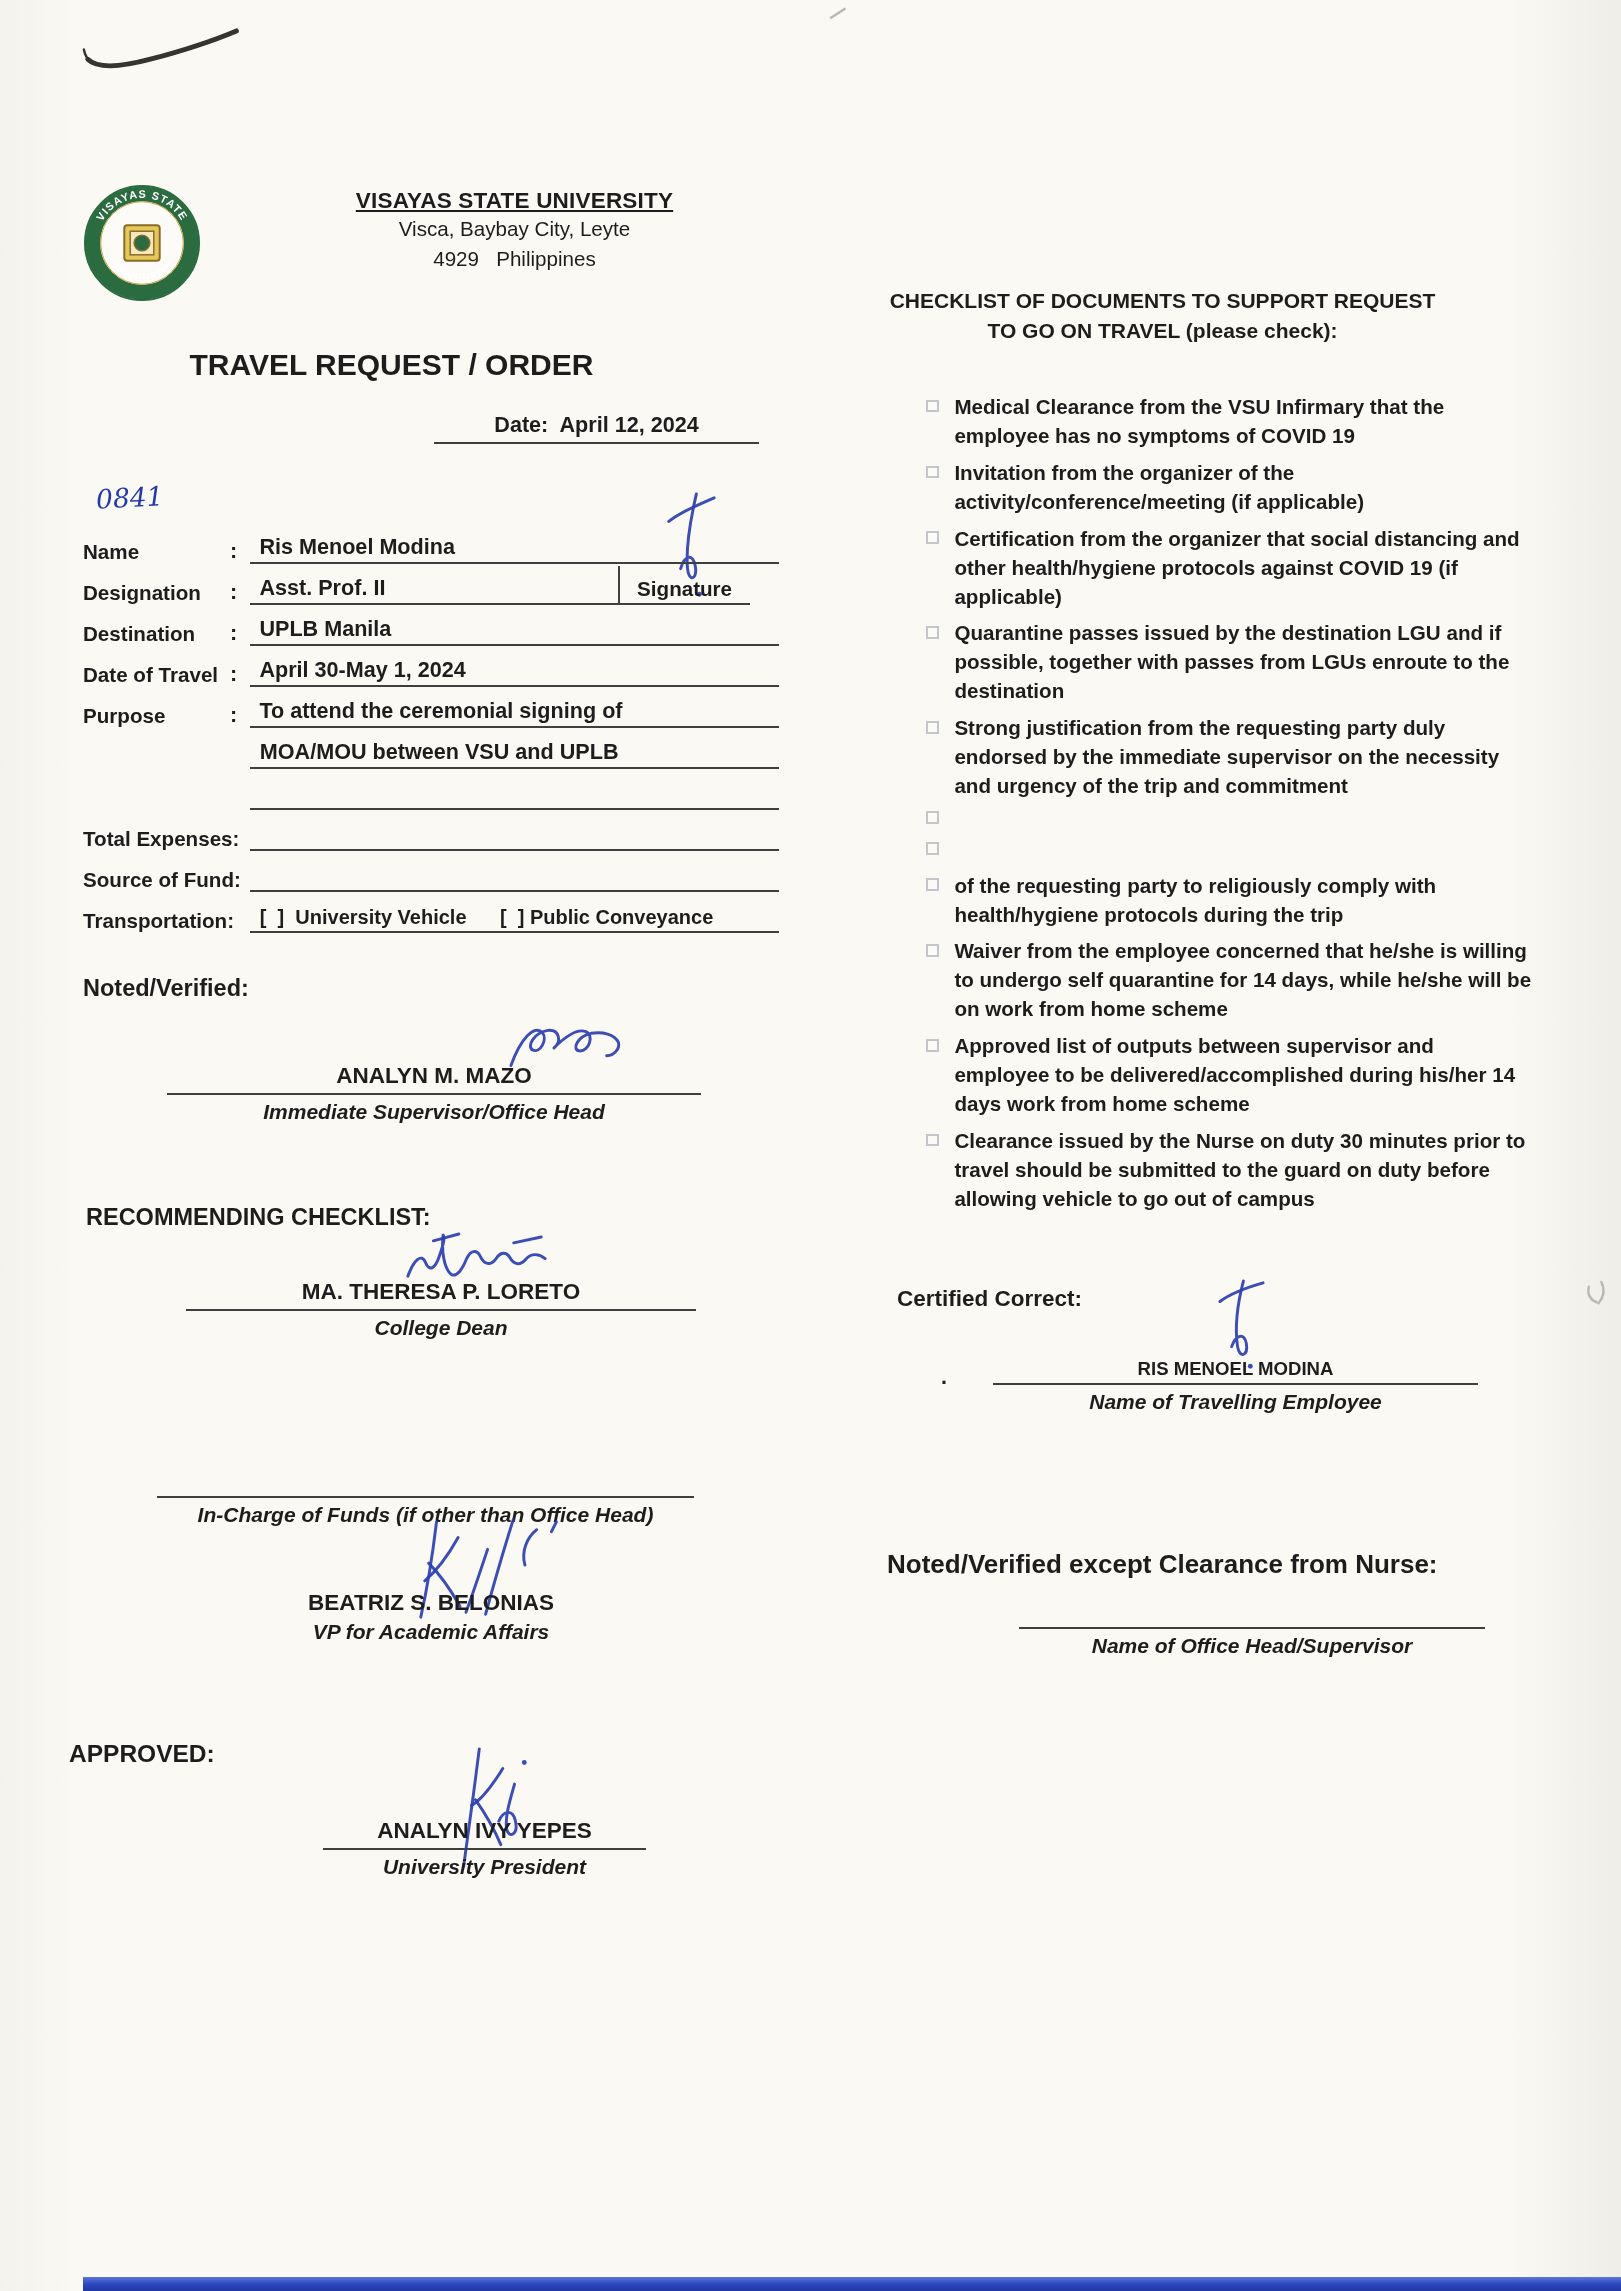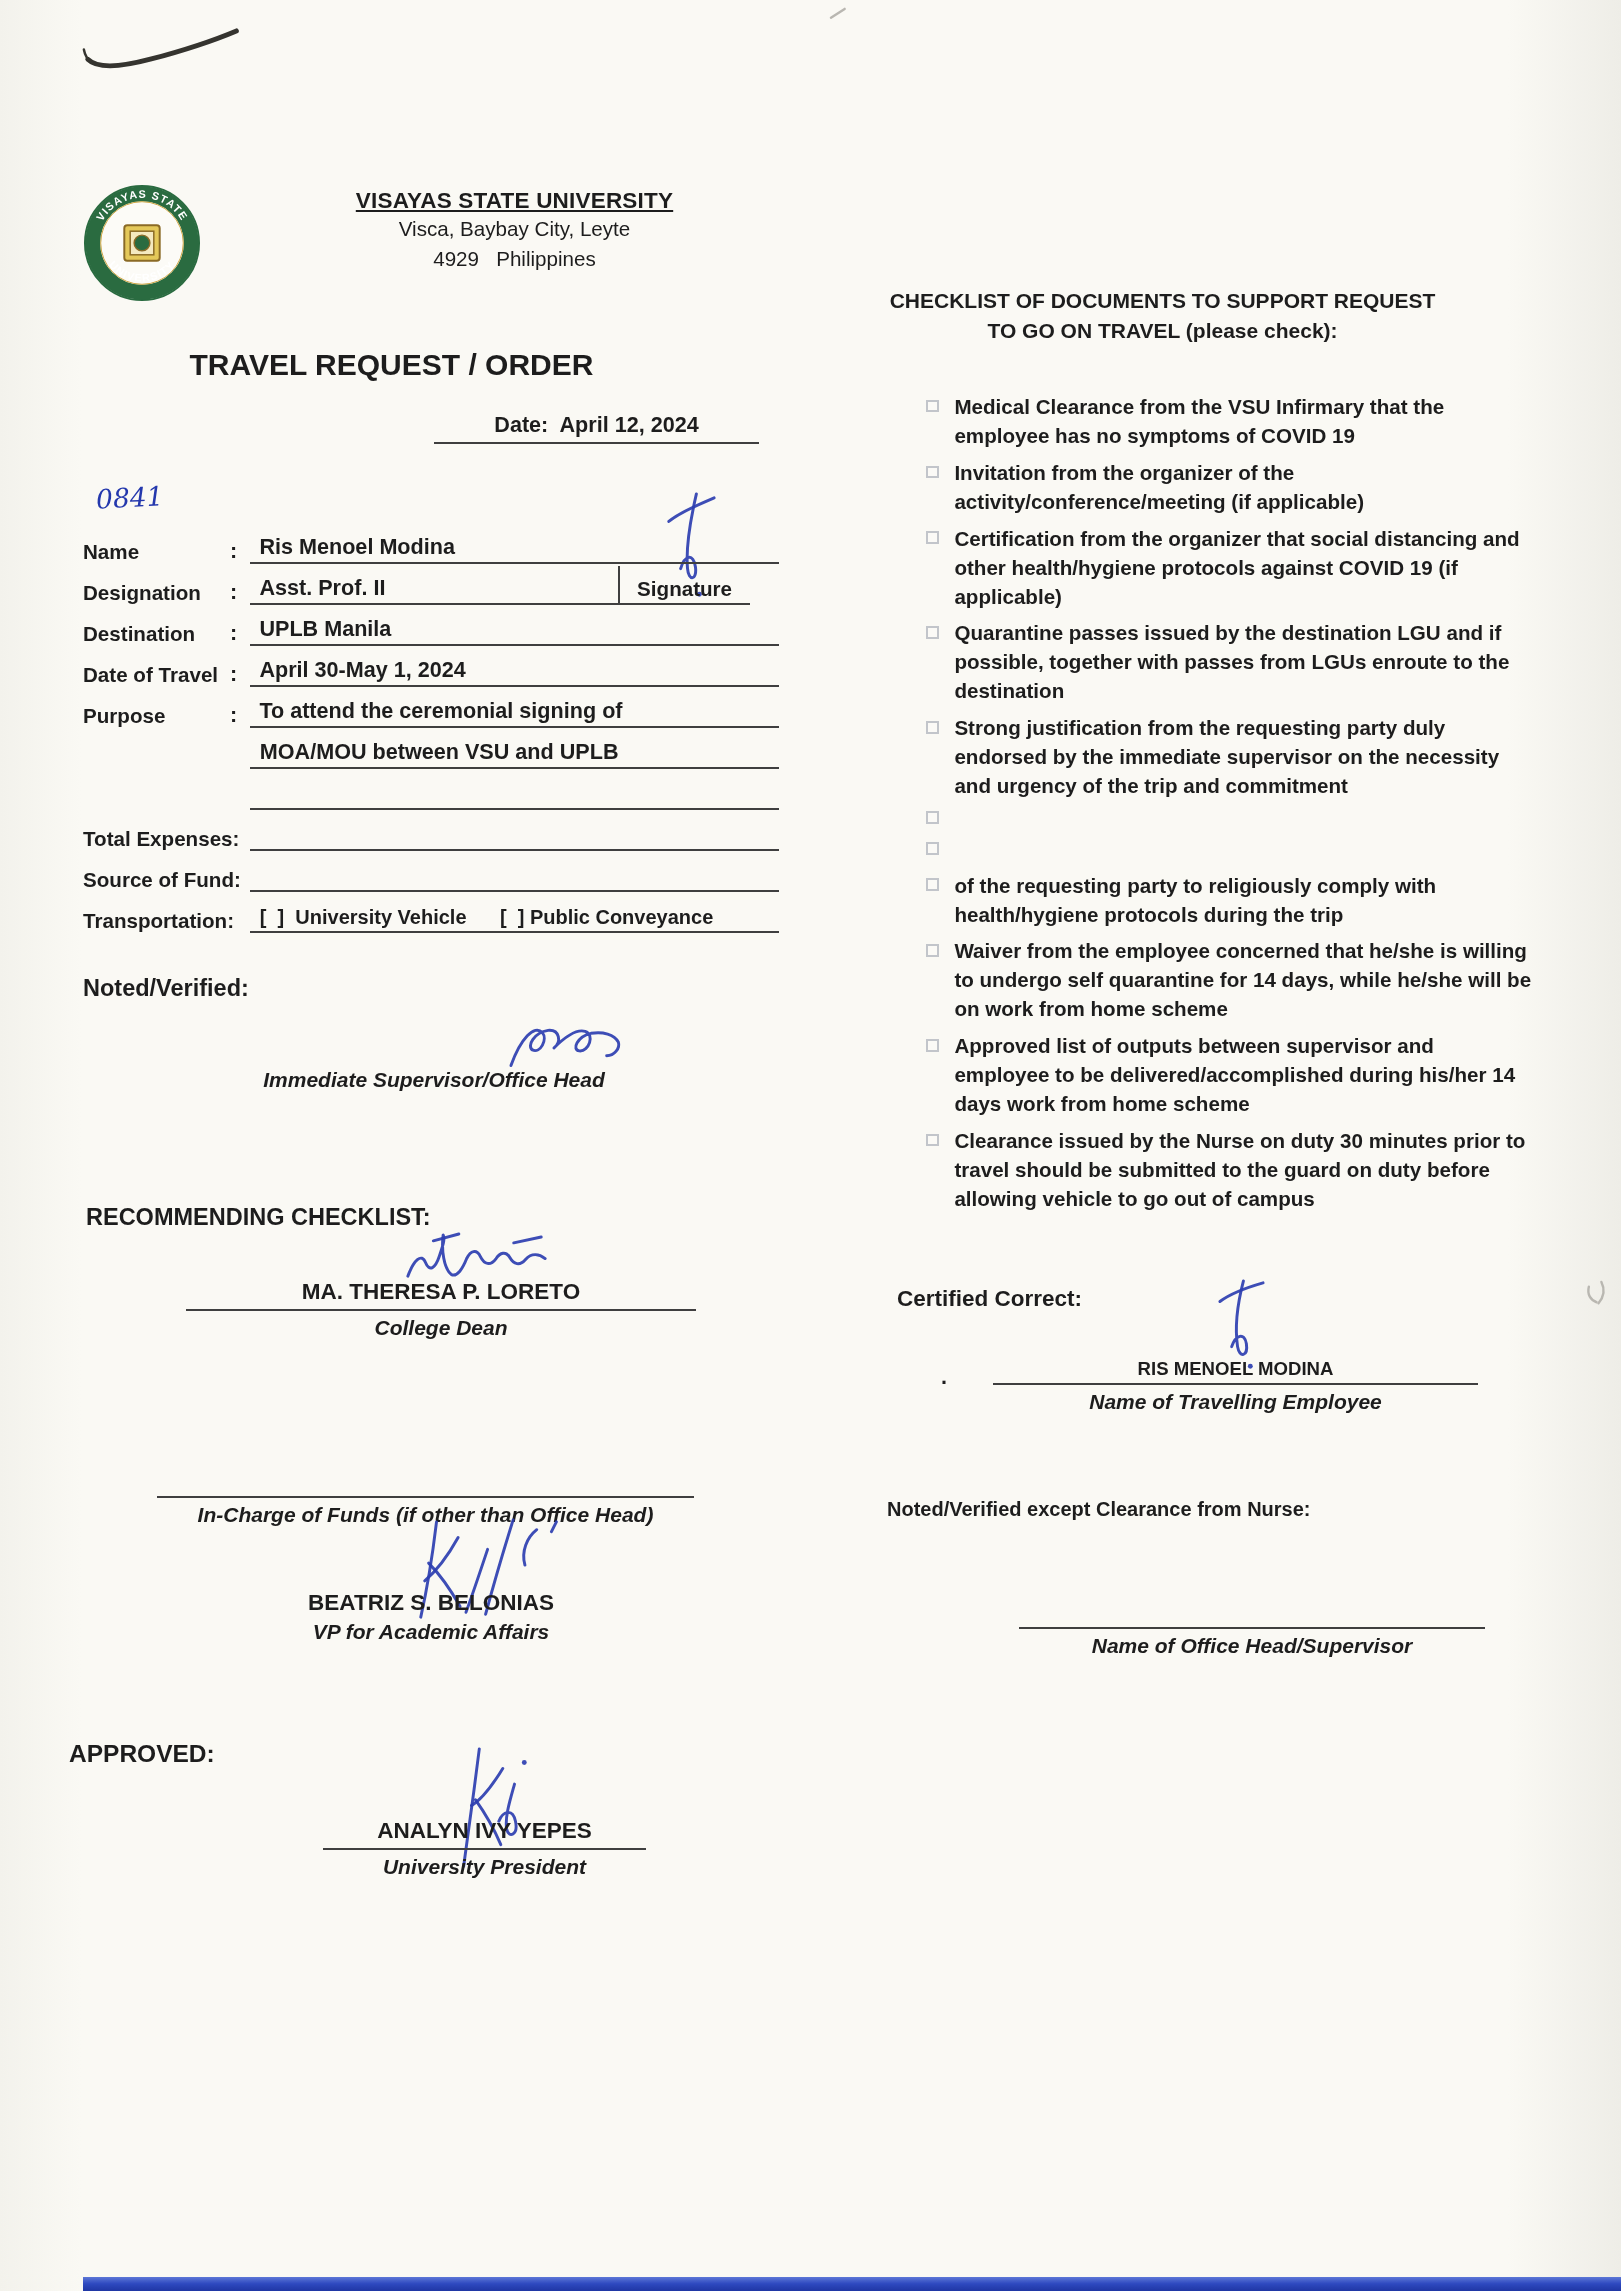--- a/index.html
+++ b/index.html
@@ -159,20 +159,21 @@
       <span class="fval u w540 ws" style="font-size:20px">[  ]  University Vehicle      [  ] Public Conveyance</span>
     </div>
   </div>
 
   <div class="abs label-big" style="left:83px;top:975px">Noted/Verified:</div>
 
   <svg class="abs" style="left:505px;top:1005px" width="132" height="83" viewBox="0 0 135 85">
     <path class="sig" d="M6,62 C16,34 30,20 38,28 C44,35 36,50 28,46 C22,42 30,28 44,26 C56,25 58,38 50,44 C60,34 72,24 82,27 C92,30 86,48 76,47 C68,46 74,32 88,29 C100,27 112,30 116,38 C118,44 112,52 104,52"></path>
   </svg>
   <div class="sigblock" style="left:167px;top:1063px;width:534px">
+    <div class="nm u" style="border-bottom-width:2px">ANALYN M. MAZO</div>
     <div class="rl">Immediate Supervisor/Office Head</div>
   </div>
 
   <div class="abs label-big" style="left:86px;top:1204px">RECOMMENDING CHECKLIST:</div>
 
   <svg class="abs" style="left:400px;top:1225px" width="152" height="69" viewBox="0 0 155 70">
     <path class="sig" d="M8,52 C14,36 22,28 26,38 C30,48 36,44 40,32 C44,20 46,14 44,10 C42,26 45,44 52,50 C58,54 64,44 68,34 C72,26 78,24 82,32 C86,40 92,42 98,34 C102,28 108,26 112,33 C116,40 122,42 128,35 C134,28 142,29 148,34"></path>
     <path class="sig" d="M34,16 L60,9"></path>
     <path class="sig" d="M116,18 L144,12"></path>
   </svg>
@@ -272,21 +273,21 @@
     <path class="sig" d="M34,5 C28,28 25,52 28,72 C30,84 39,82 37,69 C35,57 26,60 22,72"></path>
     <path class="sig" d="M10,26 C22,17 40,11 54,7"></path>
     <circle class="sigdot" cx="41" cy="92" r="2.5"></circle>
   </svg>
   <div class="abs b" style="left:941px;top:1364px;font-size:21.6px">.</div>
   <div class="sigblock" style="left:993px;top:1358px;width:485px">
     <div class="nm-sm u">RIS MENOEL MODINA</div>
     <div class="rl">Name of Travelling Employee</div>
   </div>
 
-  <div class="abs b" style="left:887px;top:1498px;font-size:20px">Noted/Verified except Clearance from Nurse:</div>
+  <div class="abs b" style="left:887px;top:1549px;font-size:26px">Noted/Verified except Clearance from Nurse:</div>
 
   <div class="sigblock" style="left:1019px;top:1627px;width:466px">
     <div class="rule"></div>
     <div class="rl">Name of Office Head/Supervisor</div>
   </div>
 
   <div class="strip"></div>
 </div>
 
 

